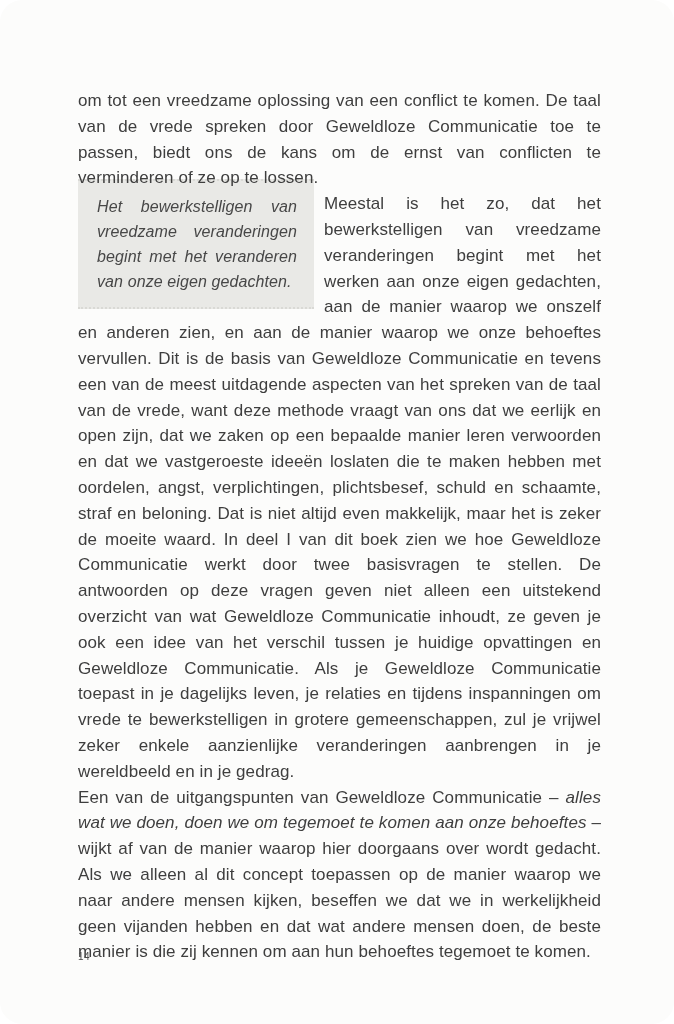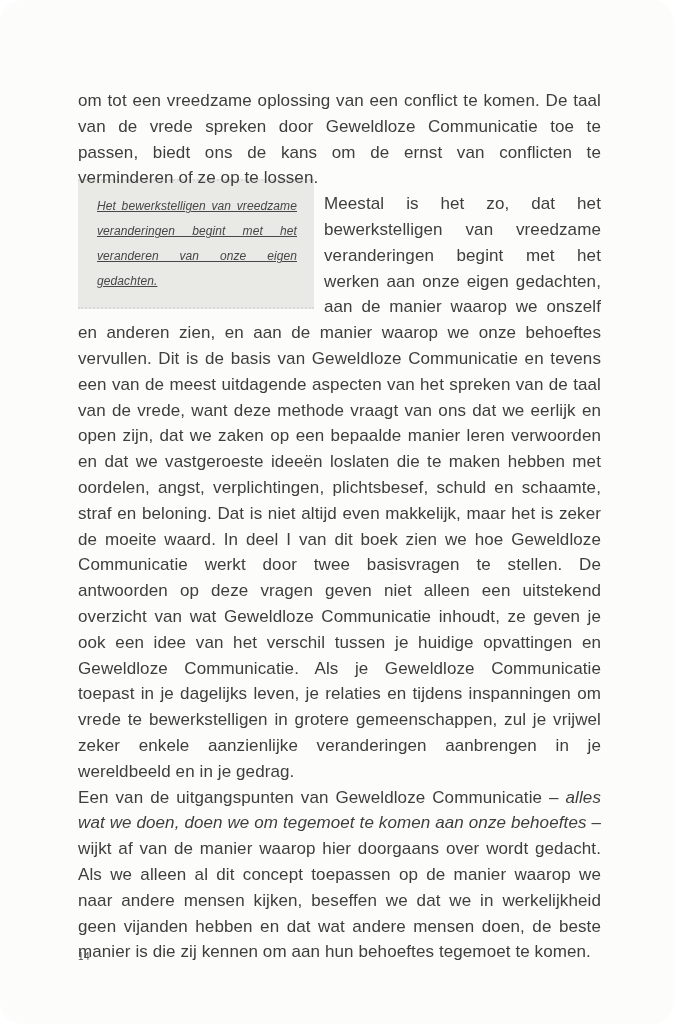--- a/index.html
+++ b/index.html
@@ -40,25 +40,24 @@
     height:130px;
     margin:-12px 10px 8px 0;
     padding:13px 17px 13px 19px;
     background:var(--quote-bg);
     border-top:2px dotted #d9d9d5;
     border-bottom:2px dotted #d9d9d5;
   }
   .pq-text{
     display:block;
     font-style:italic;
-    font-size:12px;
+    font-size:16px;
     line-height:25px;
     color:var(--quote-ink);
     text-align:justify;
-    text-decoration:underline;
   }
   em{font-style:italic;}
   .folio{
     position:absolute;
     left:78px;
     top:951px;
     font-size:10px;
     color:var(--folio-ink);
     letter-spacing:0.5px;
   }

